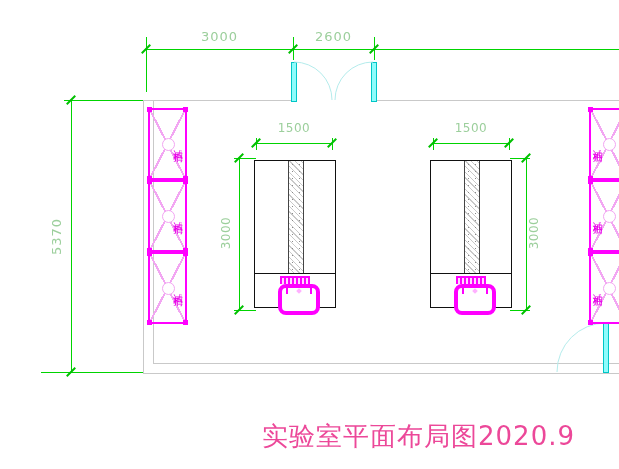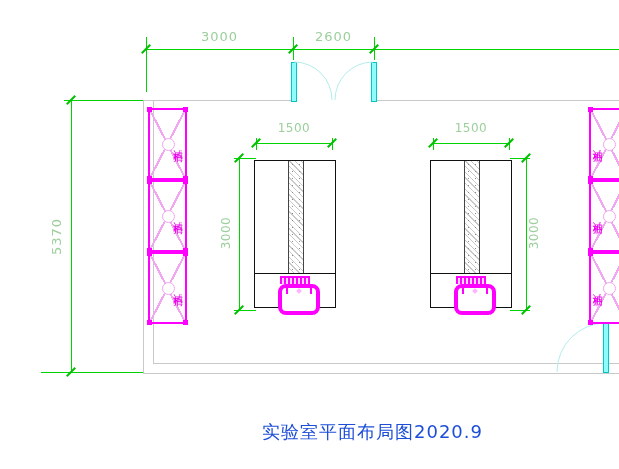--- a/index.html
+++ b/index.html
@@ -55,21 +55,21 @@
   }
   .sink-basin{
     position:absolute;left:23px;top:123px;width:34px;height:23px;
     border:4px solid #ff00ff;border-radius:8px;background:#fff;
   }
   .sink-basin .t1,.sink-basin .t2{position:absolute;top:0;width:2px;height:6px;background:#ff00ff;}
   .sink-basin .t1{left:4px}.sink-basin .t2{right:4px}
   .sink-basin .dm{position:absolute;left:50%;top:1px;width:4px;height:4px;margin-left:-2px;
     background:#ffb0ff;transform:rotate(45deg);}
   
-  .plan-title{position:absolute;left:226px;top:421px;color:#1d4ed8;font-size:18px;line-height:1.2;letter-spacing:1px;white-space:nowrap;}
+  .plan-title{position:absolute;left:226px;top:421px;color:#ec4899;font-size:26px;line-height:1.2;letter-spacing:1px;white-space:nowrap;}
 </style>
 </head>
 <body>
 
 <div class="canvas">
 
   <div class="gline" style="left:110px;top:49px;width:482px;height:1px"></div>
   <div class="gline" style="left:110px;top:37px;width:1px;height:55px"></div>
   <div class="gline" style="left:257px;top:37px;width:1px;height:23px"></div>
   <div class="gline" style="left:338px;top:37px;width:1px;height:23px"></div>

